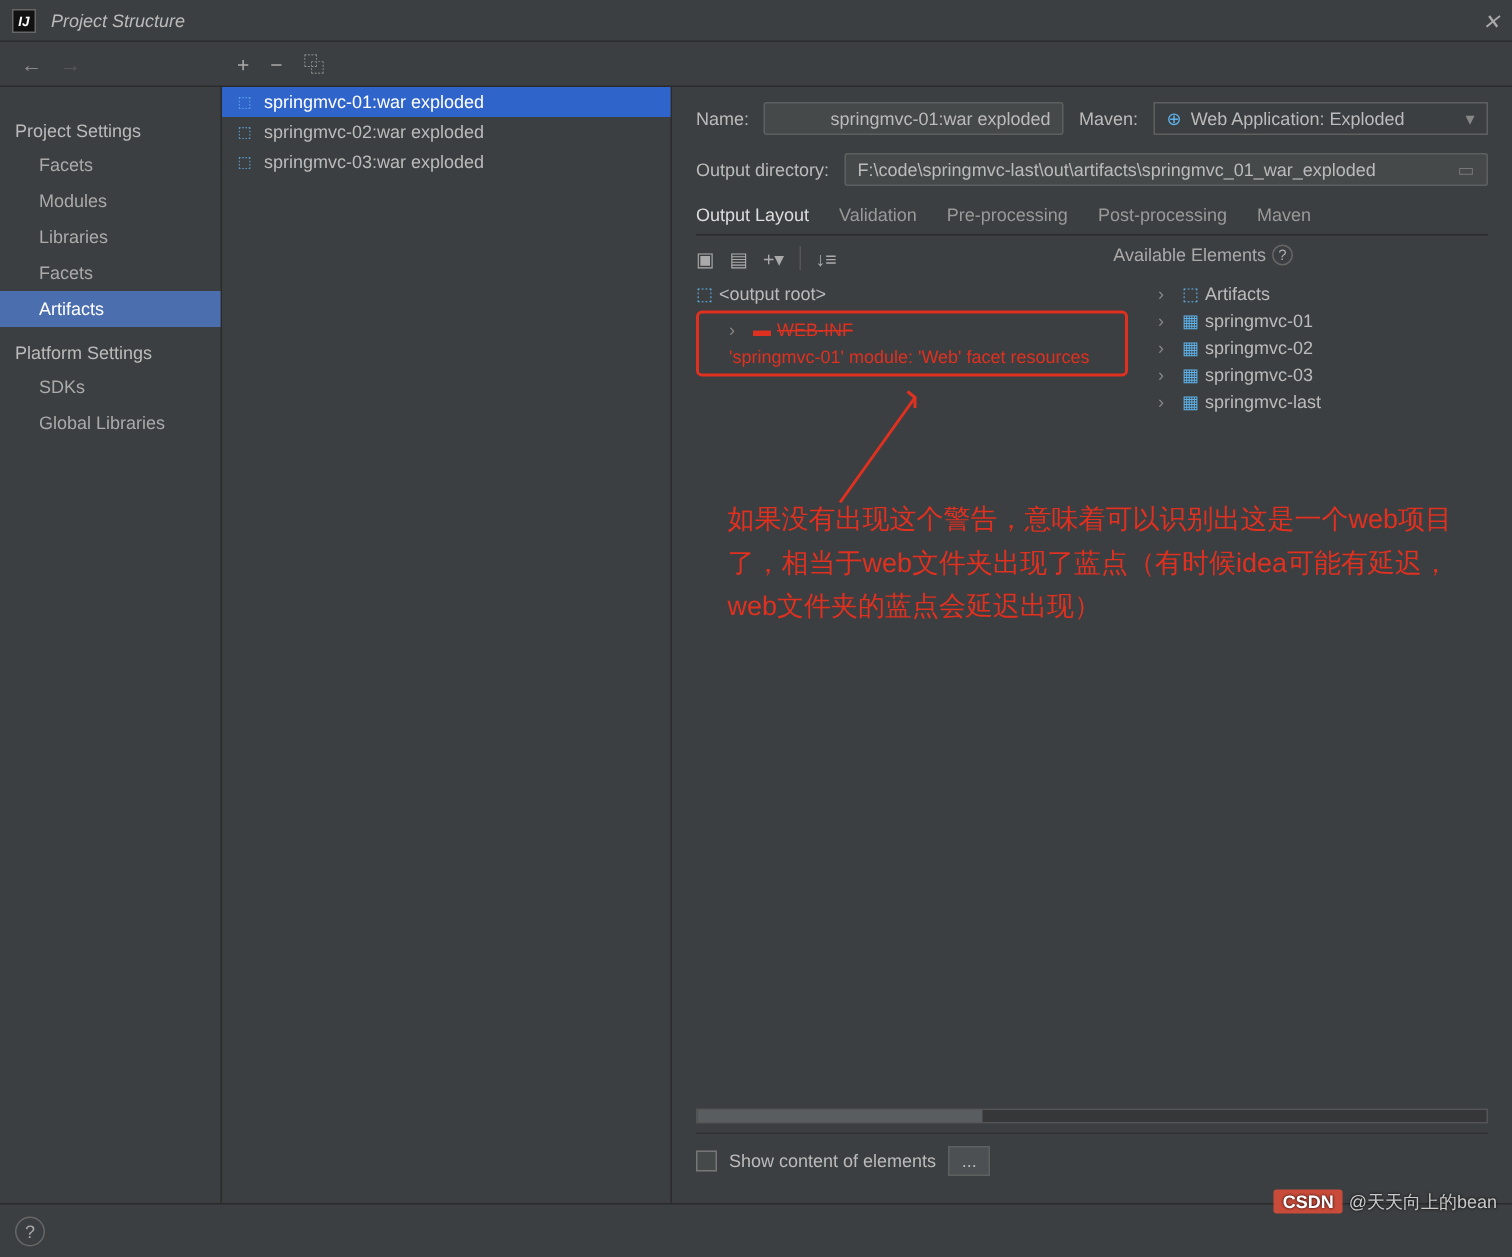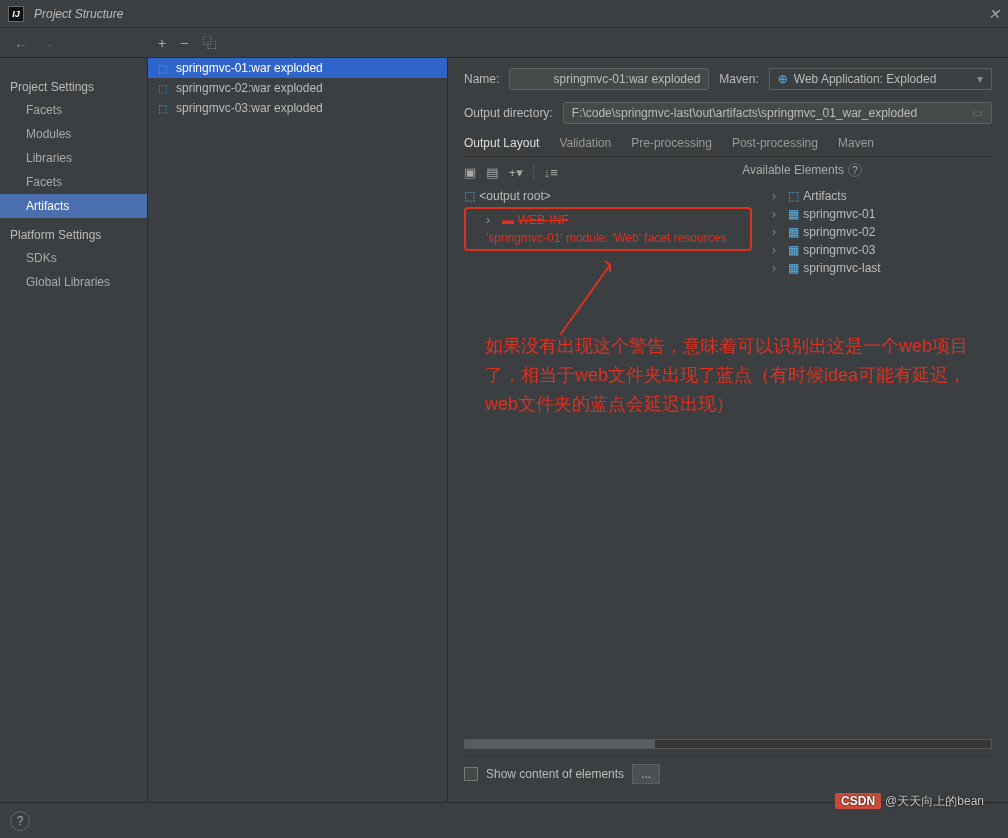--- a/index.html
+++ b/index.html
@@ -63,21 +63,21 @@
 .annotation-text { position: absolute; left: 485px; top: 332px; width: 510px; color: #e03020; font-size: 18px; line-height: 1.6; pointer-events:none;}
 
 .bottom-scroll { height: 10px; background: #353739; margin-top: auto; border: 1px solid #555; position: relative; }
 .bottom-scroll .thumb { position: absolute; left: 0; width: 190px; height: 100%; background: #5a5d5f; }
 
 .show-content { display: flex; align-items: center; gap: 8px; padding: 8px 0; border-top: 1px solid #323232; margin-top: 6px; }
 .dots-btn { border: 1px solid #5e6060; padding: 2px 8px; background: #4c5052; color: #bbb; cursor: pointer; }
 
 .footer { height: 36px; border-top: 1px solid #2b2b2b; display: flex; align-items: center; padding: 0 10px; }
 .help-btn { width: 20px; height: 20px; border: 1px solid #666; border-radius: 10px; display: flex; align-items: center; justify-content: center; color: #aaa; cursor: pointer; }
-.watermark { position: absolute; right: 24px; bottom: 28px; color: #c9c9c9; font-size: 14px; pointer-events:none; text-shadow: 0 0 2px #000;}
+.watermark { position: absolute; right: 10px; bottom: 28px; color: #c9c9c9; font-size: 14px; pointer-events:none; text-shadow: 0 0 2px #000;}
 .csdn { background:#c94b3a; color:#fff; padding:1px 6px; border-radius:2px; font-weight:bold; margin-right:4px;}
 
 .list-toolbar-abs { position:absolute; left:158px; top:34px; display:flex; gap:14px; align-items:center;}
 .list-toolbar-abs span { color:#aaa; cursor:pointer; font-size:14px;}
 
 .rp-inner { height: 100%; display:flex; flex-direction:column;}
 .rp-middle { flex:1; display:flex; flex-direction:column; min-height:0;}
 .layout-area { flex:1; overflow:hidden; }
 
 svg.arrow-line { position:absolute; pointer-events:none; }

